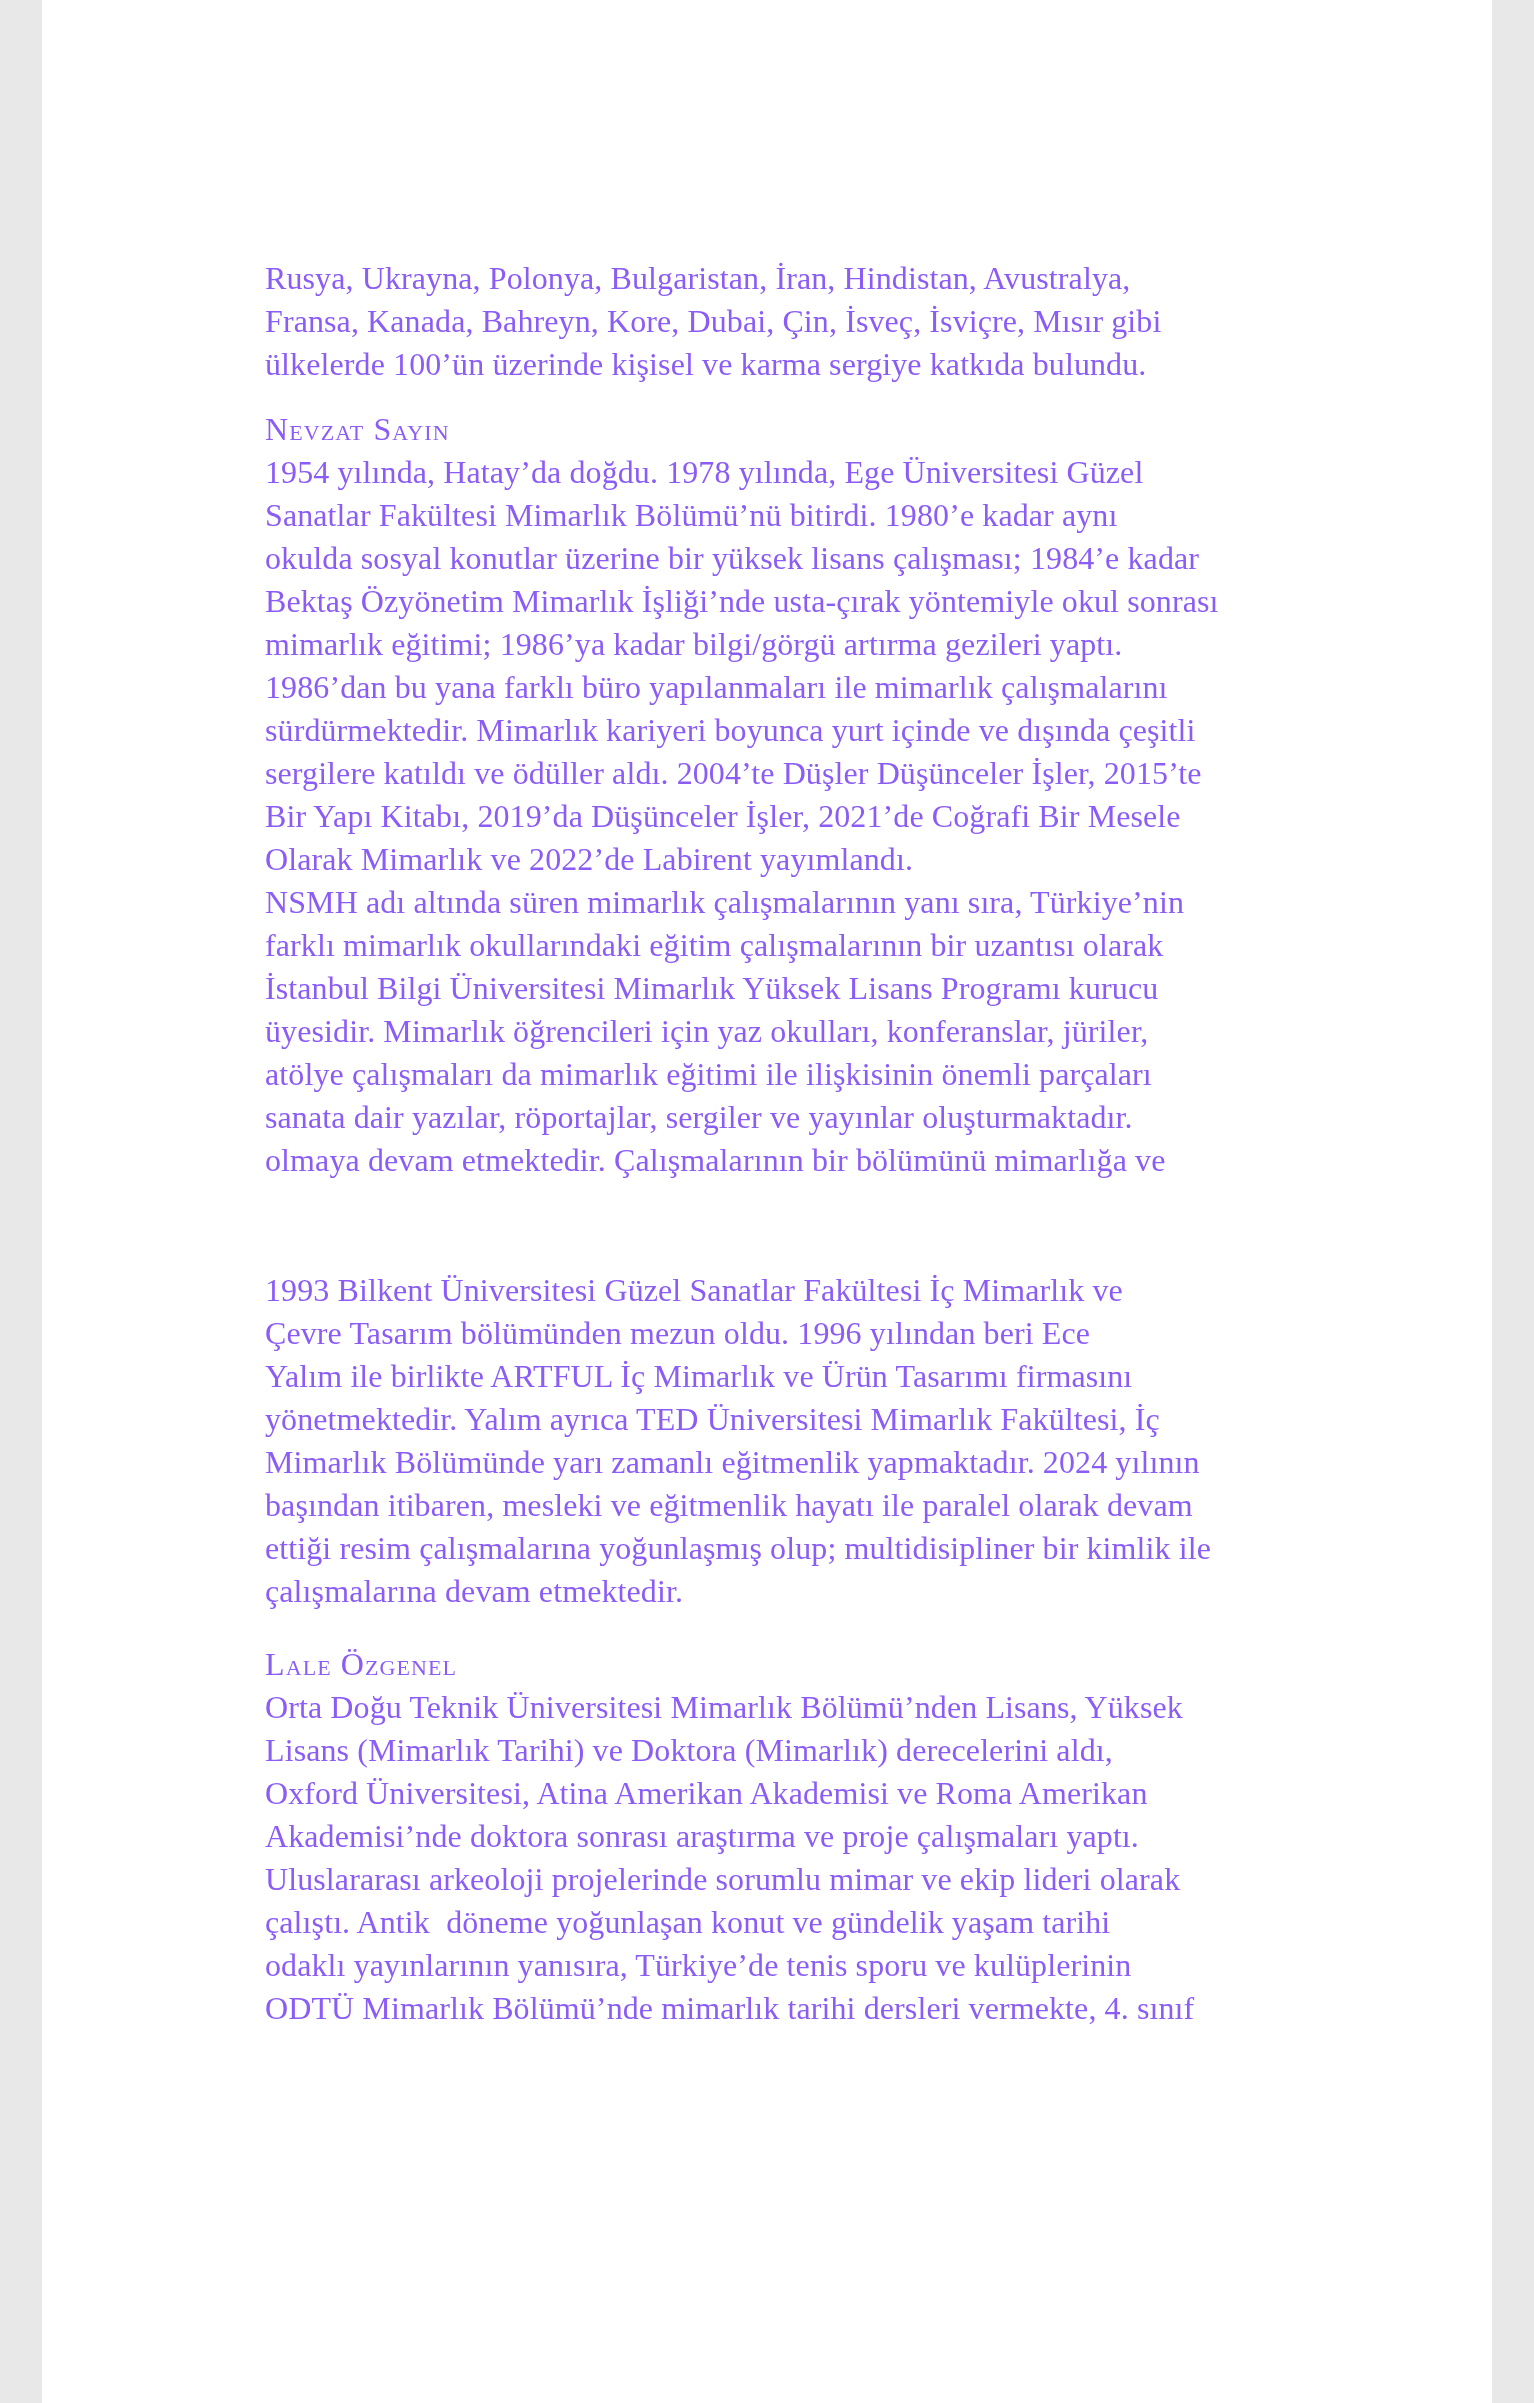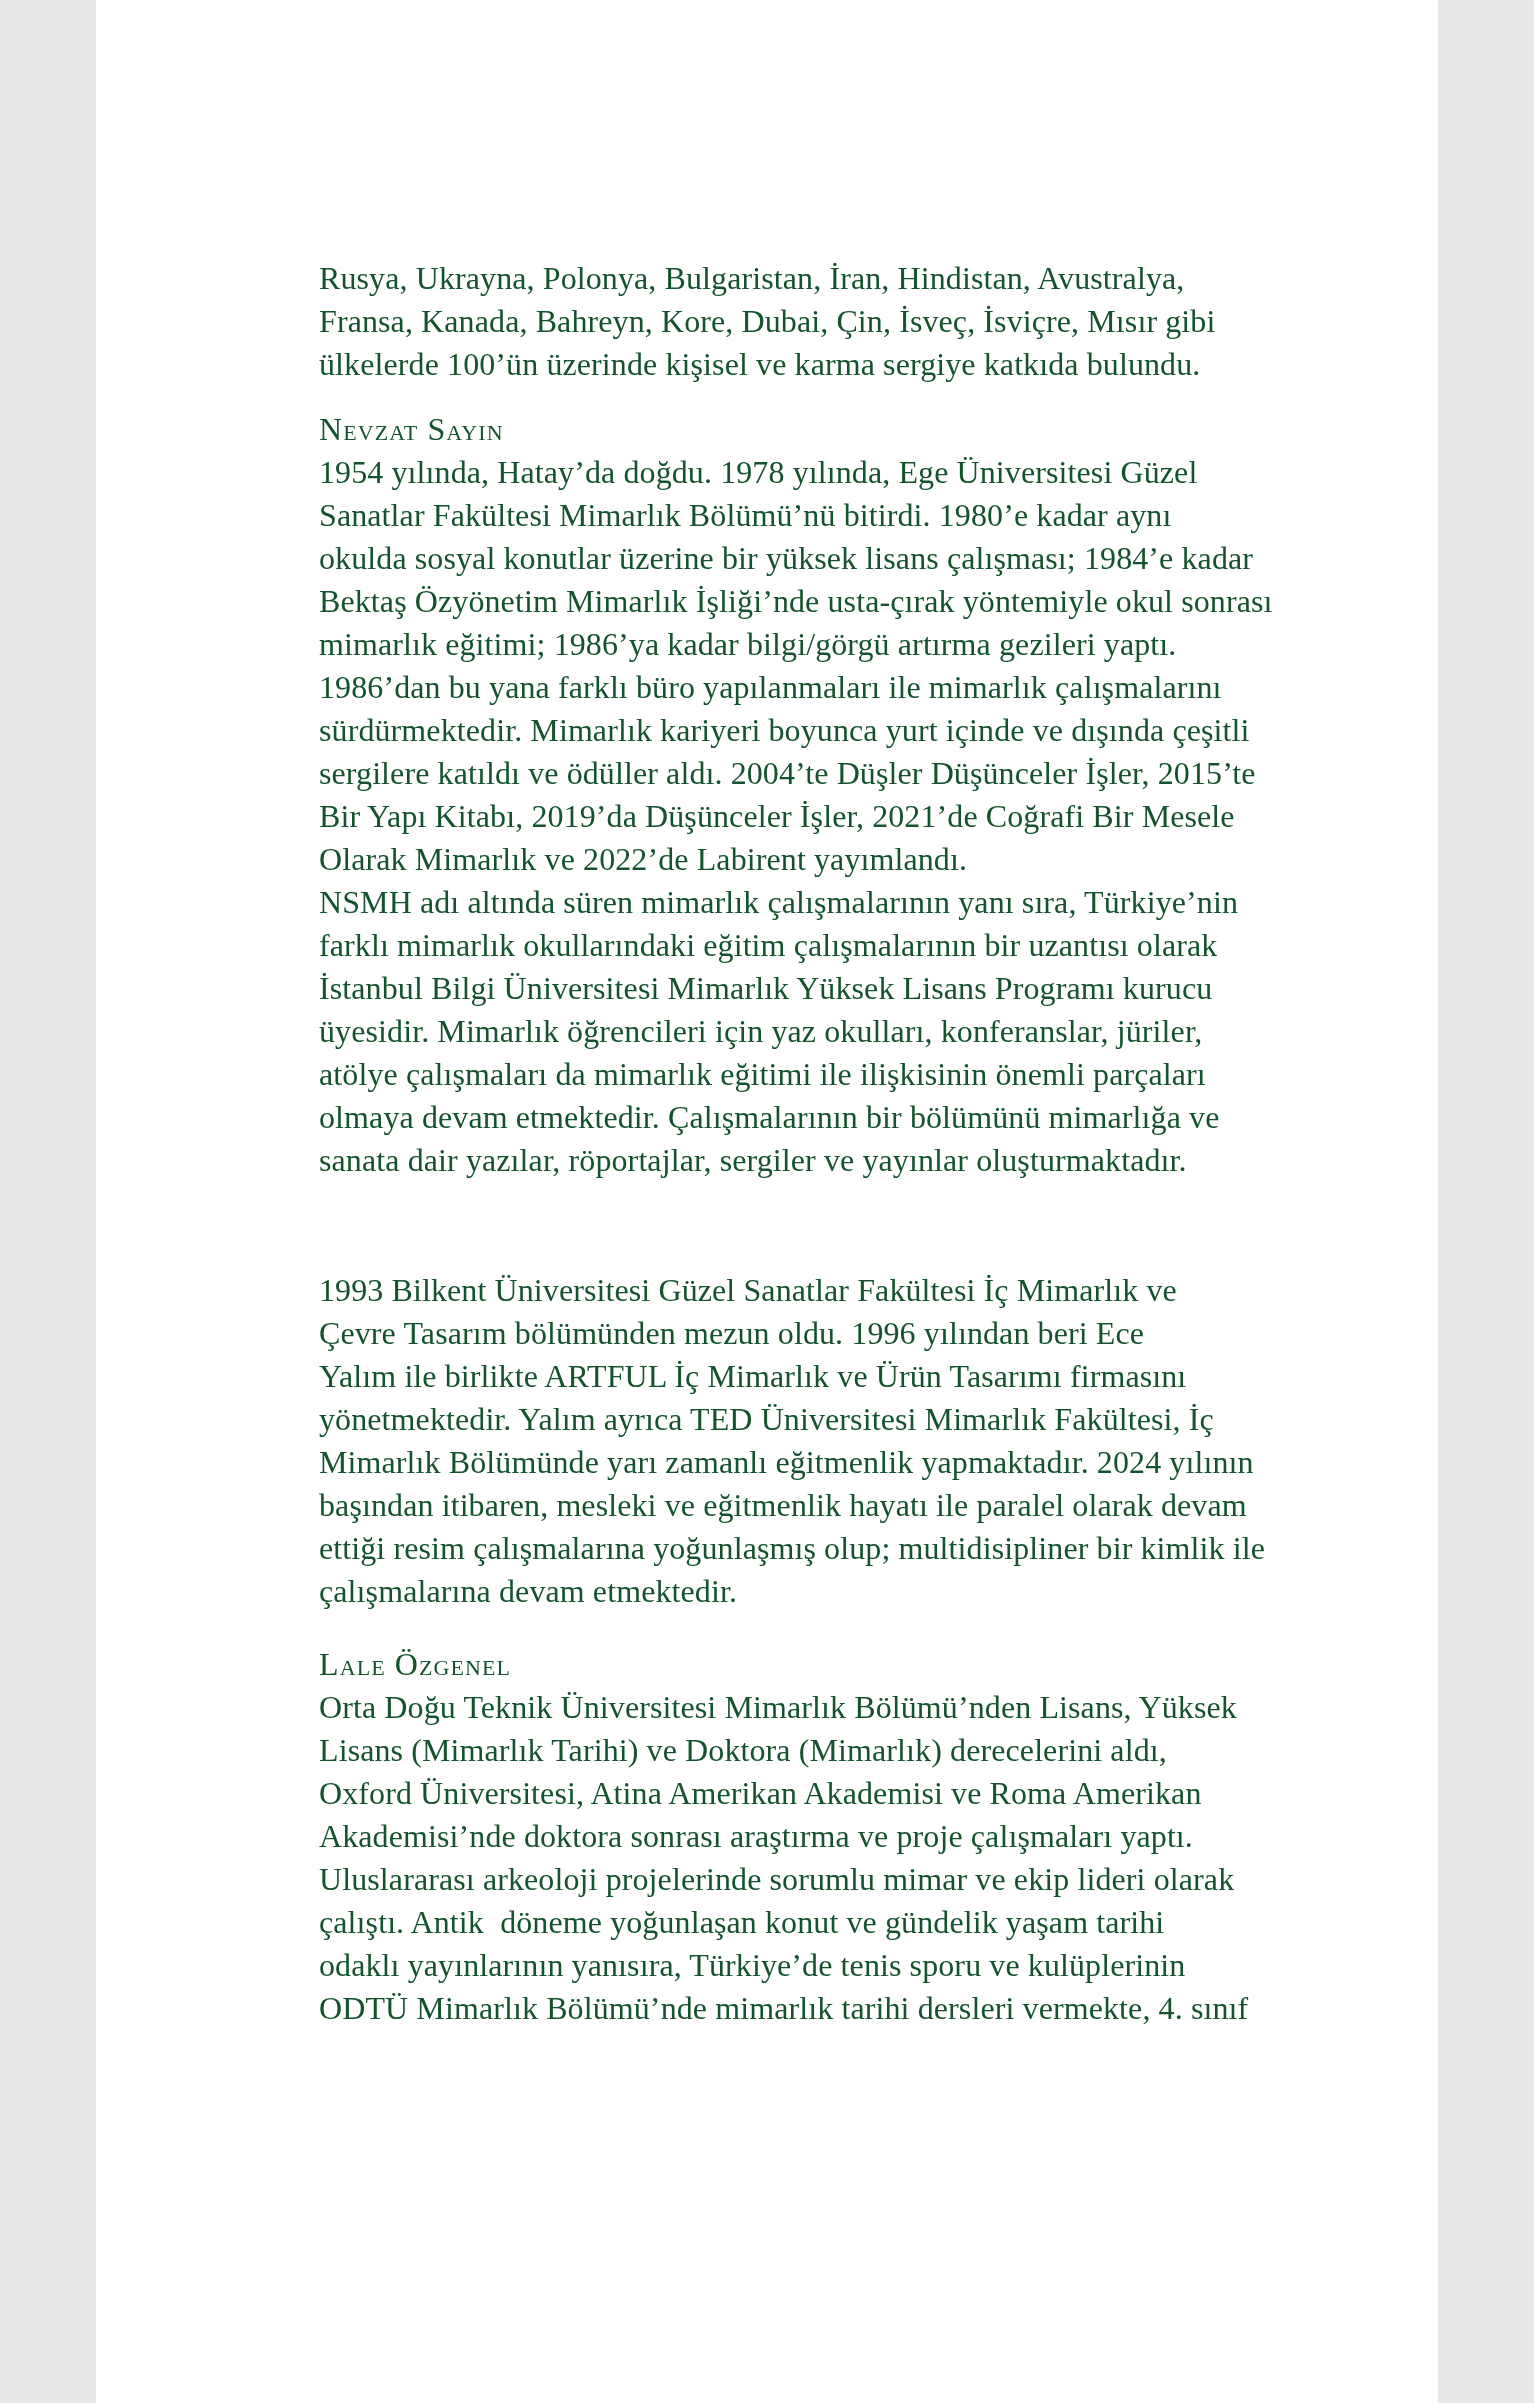--- a/index.html
+++ b/index.html
@@ -3,25 +3,25 @@
 <meta charset="utf-8">
 <title>Book Page</title>
 <style>
   html, body {
     margin: 0;
     padding: 0;
     background: #e8e8e8;
   }
   .page {
     position: relative;
-    width: 1342px;
+    width: 1450px;
     height: 2403px;
     margin: 0 auto;
     background: #ffffff;
-    color: #14532d;
+    color: #8b5cf6;
     font-family: "Liberation Serif", "DejaVu Serif", serif;
     overflow: hidden;
   }
   .text-column {
     position: absolute;
     left: 223px;
     top: 257px;
     width: 1092px;
   }
   .line {
@@ -68,22 +68,22 @@
           <div class="line">1986’dan bu yana farklı büro yapılanmaları ile mimarlık çalışmalarını</div>
           <div class="line">sürdürmektedir. Mimarlık kariyeri boyunca yurt içinde ve dışında çeşitli</div>
           <div class="line">sergilere katıldı ve ödüller aldı. 2004’te Düşler Düşünceler İşler, 2015’te</div>
           <div class="line">Bir Yapı Kitabı, 2019’da Düşünceler İşler, 2021’de Coğrafi Bir Mesele</div>
           <div class="line">Olarak Mimarlık ve 2022’de Labirent yayımlandı.</div>
           <div class="line">NSMH adı altında süren mimarlık çalışmalarının yanı sıra, Türkiye’nin</div>
           <div class="line">farklı mimarlık okullarındaki eğitim çalışmalarının bir uzantısı olarak</div>
           <div class="line">İstanbul Bilgi Üniversitesi Mimarlık Yüksek Lisans Programı kurucu</div>
           <div class="line">üyesidir. Mimarlık öğrencileri için yaz okulları, konferanslar, jüriler,</div>
           <div class="line">atölye çalışmaları da mimarlık eğitimi ile ilişkisinin önemli parçaları</div>
+          <div class="line">sanata dair yazılar, röportajlar, sergiler ve yayınlar oluşturmaktadır.</div>
           <div class="line">olmaya devam etmektedir. Çalışmalarının bir bölümünü mimarlığa ve</div>
-          <div class="line">sanata dair yazılar, röportajlar, sergiler ve yayınlar oluşturmaktadır.</div>
         </div>
     </section>
 
     <section class="bio gap-large">
       <div class="bio-body">
           <div class="line">1993 Bilkent Üniversitesi Güzel Sanatlar Fakültesi İç Mimarlık ve</div>
           <div class="line">Çevre Tasarım bölümünden mezun oldu. 1996 yılından beri Ece</div>
           <div class="line">Yalım ile birlikte ARTFUL İç Mimarlık ve Ürün Tasarımı firmasını</div>
           <div class="line">yönetmektedir. Yalım ayrıca TED Üniversitesi Mimarlık Fakültesi, İç</div>
           <div class="line">Mimarlık Bölümünde yarı zamanlı eğitmenlik yapmaktadır. 2024 yılının</div>

